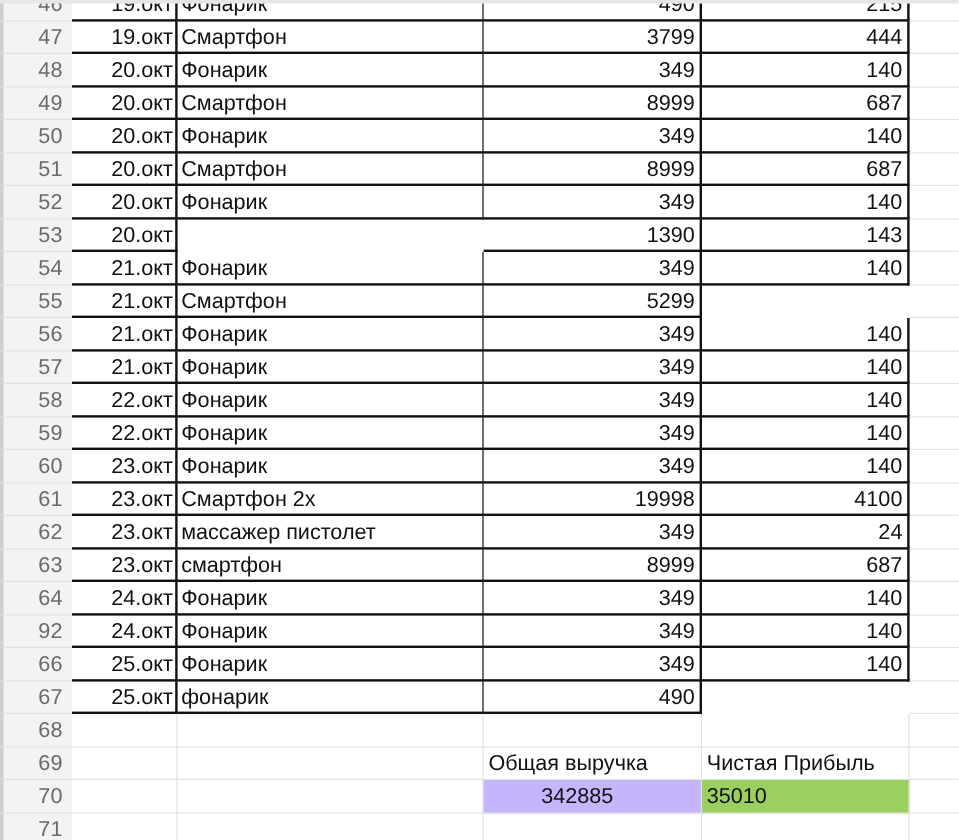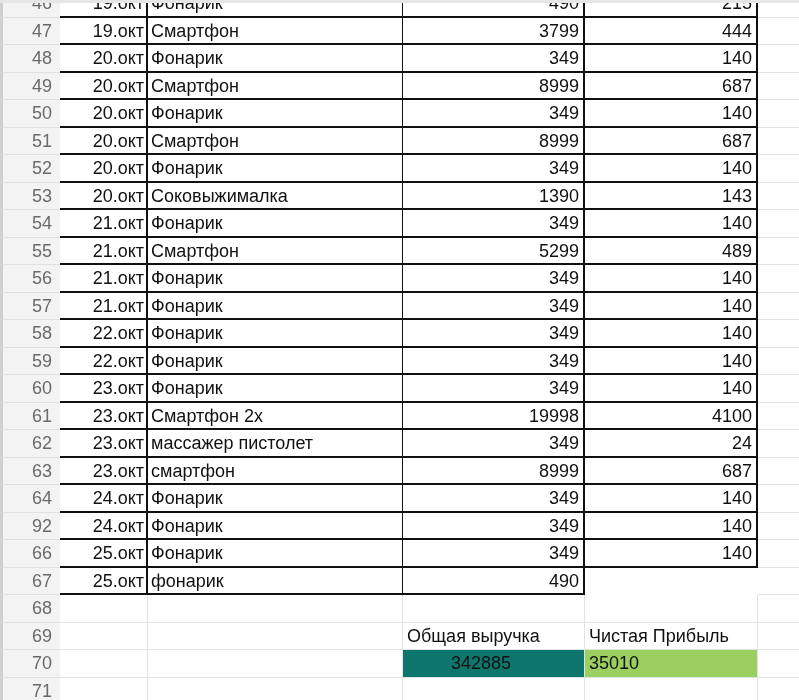--- a/index.html
+++ b/index.html
@@ -79,39 +79,37 @@
       <div class="rh">52</div>
       <div class="cell ca">20.окт</div>
       <div class="cell cb">Фонарик</div>
       <div class="cell cc">349</div>
       <div class="cell cd">140</div>
       <div class="cell ce"></div>
     </div>
     <div class="row data" style="top: 192.5px;">
       <div class="rh">53</div>
       <div class="cell ca">20.окт</div>
-      <div class="cell cb">Соковыжималка</div>
       <div class="cell cc">1390</div>
       <div class="cell cd">143</div>
       <div class="cell ce"></div>
     </div>
     <div class="row data" style="top: 220px;">
       <div class="rh">54</div>
       <div class="cell ca">21.окт</div>
       <div class="cell cb">Фонарик</div>
       <div class="cell cc">349</div>
       <div class="cell cd">140</div>
       <div class="cell ce"></div>
     </div>
     <div class="row data" style="top: 247.5px;">
       <div class="rh">55</div>
       <div class="cell ca">21.окт</div>
       <div class="cell cb">Смартфон</div>
       <div class="cell cc">5299</div>
-      <div class="cell cd">489</div>
       <div class="cell ce"></div>
     </div>
     <div class="row data" style="top: 275px; padding-left: 19px;">
       <div class="rh">56</div>
       <div class="cell ca">21.окт</div>
       <div class="cell cb">Фонарик</div>
       <div class="cell cc">349</div>
       <div class="cell cd">140</div>
       <div class="cell ce"></div>
     </div>
@@ -215,21 +213,21 @@
       <div class="cell ca"></div>
       <div class="cell cb"></div>
       <div class="cell cc label">Общая выручка</div>
       <div class="cell cd label">Чистая Прибыль</div>
       <div class="cell ce"></div>
     </div>
     <div class="row" style="top: 660px;">
       <div class="rh">70</div>
       <div class="cell ca"></div>
       <div class="cell cb"></div>
-      <div class="cell cc label green" style="background: #0f766e; padding-left: 48px;">342885</div>
+      <div class="cell cc label green" style="background: #c4b5fd; padding-left: 48px;">342885</div>
       <div class="cell cd label green" style="background: rgb(155, 207, 95);">35010</div>
       <div class="cell ce"></div>
     </div>
     <div class="row" style="top: 687.5px;">
       <div class="rh">71</div>
       <div class="cell ca"></div>
       <div class="cell cb"></div>
       <div class="cell cc"></div>
       <div class="cell cd"></div>
       <div class="cell ce"></div>

